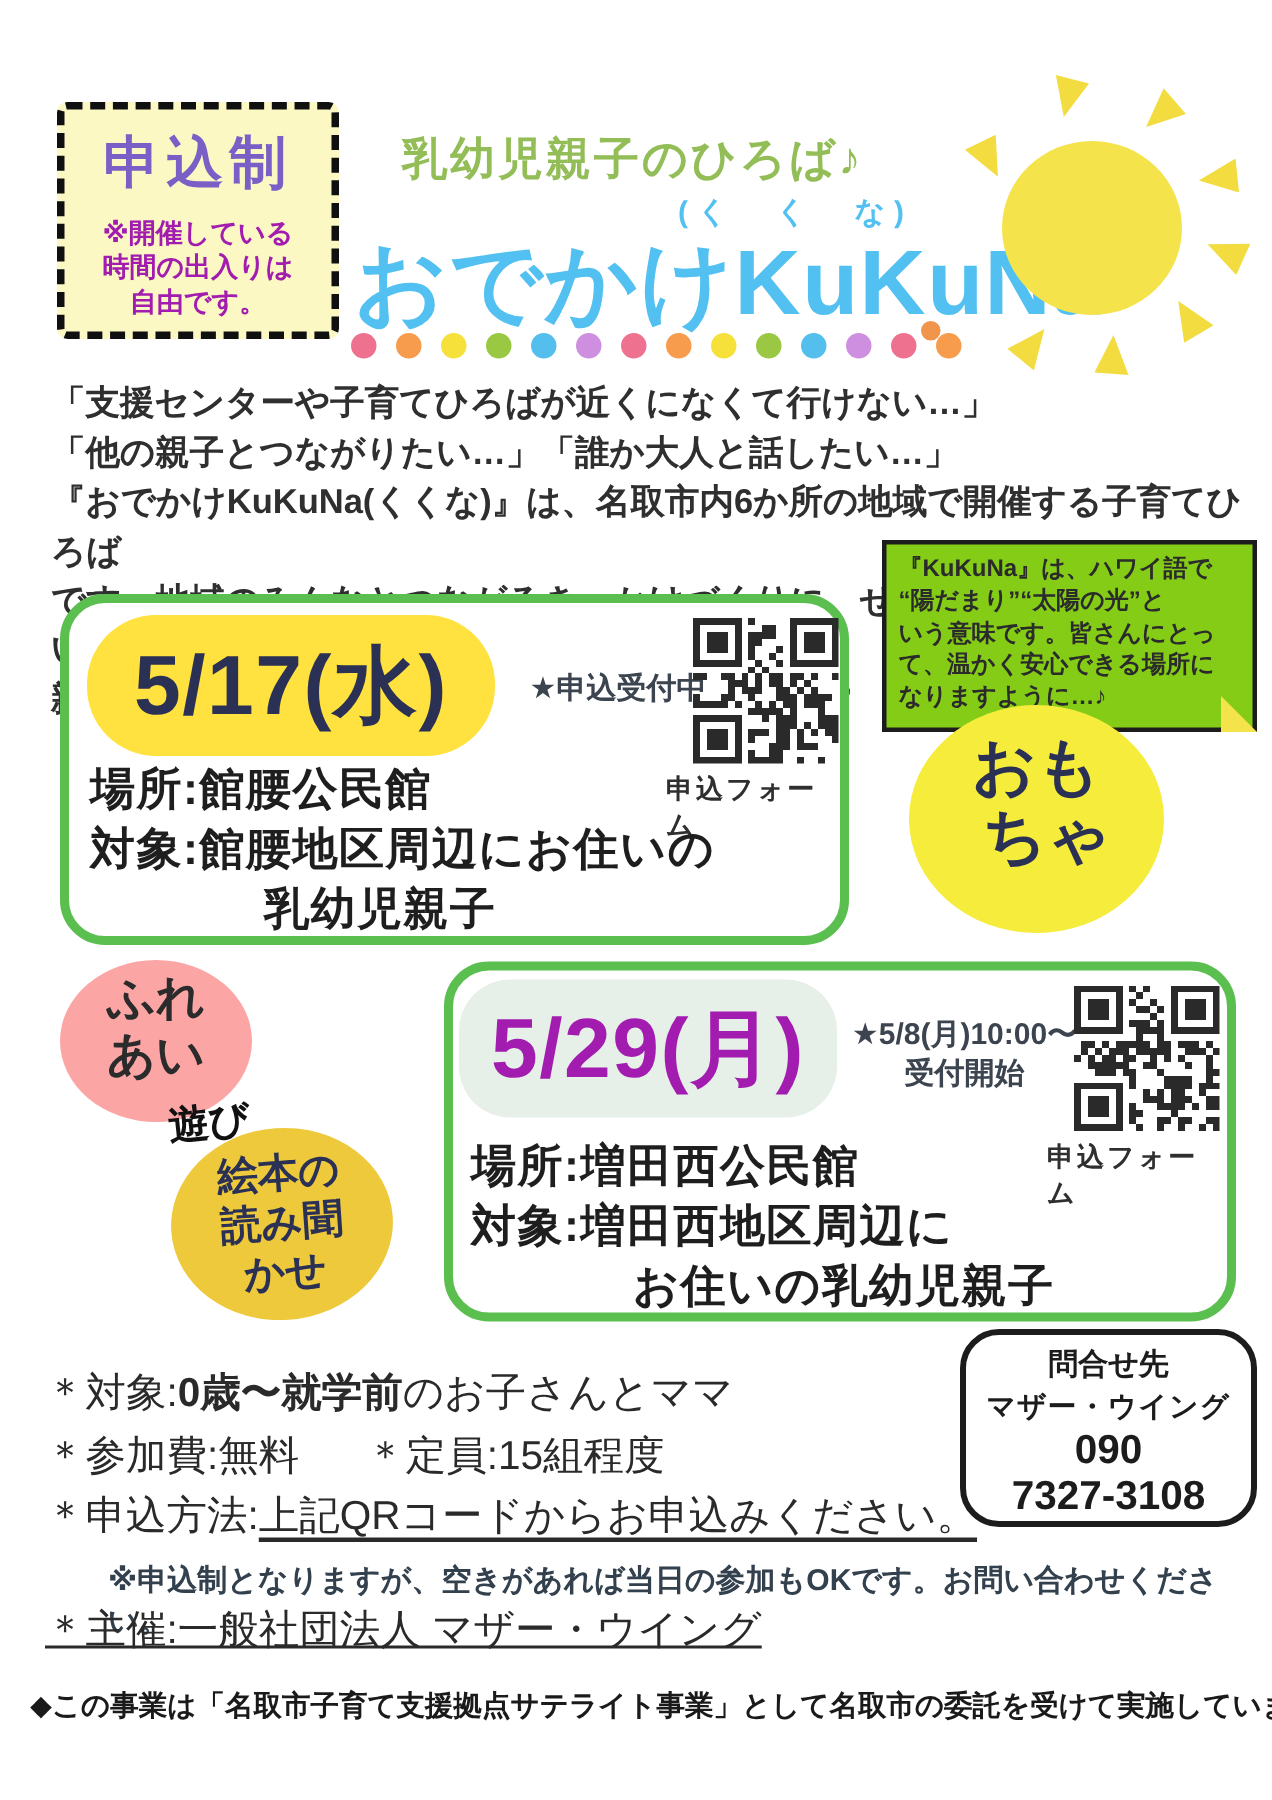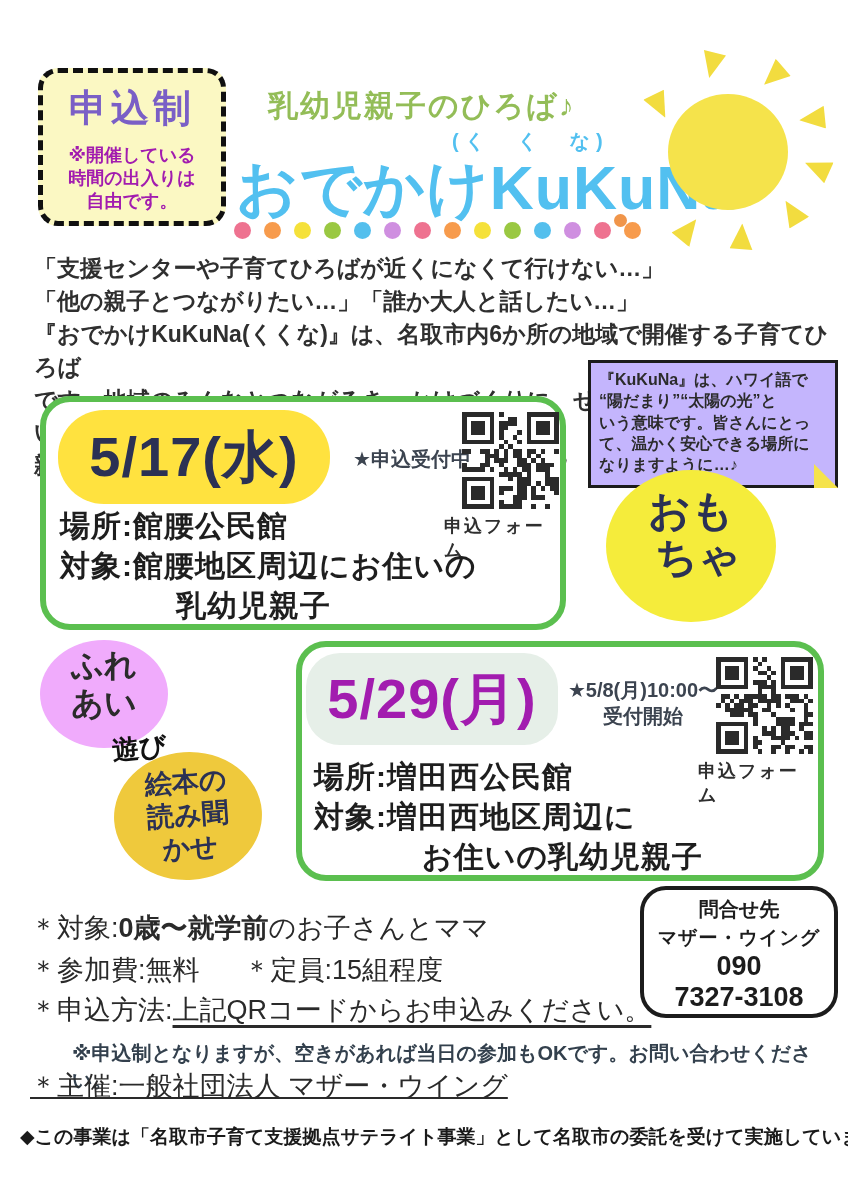--- a/index.html
+++ b/index.html
@@ -1,42 +1,42 @@
 <!DOCTYPE html>
 <html><head>
 <meta charset="utf-8">
 <style>
   html,body{margin:0;padding:0;}
   body{font-family:"Liberation Sans","DejaVu Sans",sans-serif;background:#e8e8e8;}
   .page{position:relative;width:848px;height:1200px;background:#ffffff;overflow:hidden;margin:0 auto;}
 
   
   .apply-badge{position:absolute;left:38px;top:68px;width:188px;height:158px;background:#fbf8c3;
-    border:5px dashed #101010;border-radius:20px;text-align:center;box-sizing:border-box;padding-top:10px;}
+    border:5px dashed #101010;border-radius:7px;text-align:center;box-sizing:border-box;padding-top:10px;}
   .apply-badge .big{font-size:38px;font-weight:bold;color:#7a5fc6;letter-spacing:4px;}
   .apply-badge .note{margin-top:10px;font-size:18px;font-weight:bold;color:#a21caf;line-height:1.28;}
 
   
   .subtitle{position:absolute;left:268px;top:86px;font-size:30px;font-weight:bold;color:#93bd57;letter-spacing:2px;}
   .furigana{position:absolute;left:452px;top:128px;font-size:20px;font-weight:bold;color:#52c0f0;letter-spacing:6px;}
   .main-title{position:absolute;left:236px;top:148px;font-size:61px;font-weight:bold;color:#52c0f0;letter-spacing:1px;}
   .dots{position:absolute;left:234px;top:222px;display:flex;gap:13px;}
   .dots .dot{width:17px;height:17px;border-radius:50%;display:inline-block;}
 
   
   .sun-circle{position:absolute;left:668px;top:94px;width:120px;height:116px;border-radius:50%;background:#f5e34b;}
   .sun-ray{position:absolute;width:28px;height:24px;background:#f2dc3f;
     clip-path:polygon(100% 8%,80% 100%,0 30%);}
   .sun-dot{position:absolute;left:614px;top:214px;width:13px;height:13px;border-radius:50%;background:#f0954a;}
 
   
   .intro{position:absolute;left:34px;top:252px;width:800px;font-size:23px;color:#2f2f2f;line-height:1.43;font-weight:bold;}
 
   
-  .kukuna-note{position:absolute;left:588px;top:360px;width:250px;background:#c4b5fd;border:3px solid #1c1c1c;
+  .kukuna-note{position:absolute;left:588px;top:360px;width:250px;background:#84cc16;border:3px solid #1c1c1c;
     box-sizing:border-box;padding:6px 8px 10px 8px;font-size:16px;font-weight:bold;color:#2b2b2b;line-height:1.33;}
   .kukuna-note .fold{position:absolute;right:-3px;bottom:-3px;width:0;height:0;
     border-left:24px solid #f5e34b;border-top:24px solid transparent;}
 
   
   .event-card{position:absolute;background:#fff;border:6px solid #5bbf4f;border-radius:30px;box-sizing:border-box;}
   .event1{left:40px;top:396px;width:526px;height:234px;}
   .event2{left:296px;top:641px;width:528px;height:240px;}
   .date-blob{position:absolute;border-radius:46px;text-align:center;}
   .event1 .date-blob{left:12px;top:8px;width:272px;height:94px;background:#ffe23f;}
@@ -59,21 +59,21 @@
   .event1 .target2{left:130px;top:184px;}
   .event2 .place{left:12px;top:110px;}
   .event2 .target1{left:12px;top:150px;}
   .event2 .target2{left:120px;top:190px;}
 
   
   .badge{position:absolute;border-radius:50%;text-align:center;}
   .badge-omocha{left:606px;top:470px;width:170px;height:152px;background:#f5ec3b;}
   .badge-omocha .l1{margin-top:18px;font-size:42px;font-weight:bold;color:#2b3154;line-height:1.1;}
   .badge-omocha .l2{font-size:42px;font-weight:bold;color:#2b3154;margin-left:14px;line-height:1.1;}
-  .badge-fureai{left:40px;top:640px;width:128px;height:108px;background:#f0abfc;}
+  .badge-fureai{left:40px;top:640px;width:128px;height:108px;background:#fca5a5;}
   .badge-fureai .l1{margin-top:6px;font-size:32px;font-weight:bold;color:#2b2b2b;line-height:1.2;}
   .badge-fureai .l2{font-size:32px;font-weight:bold;color:#2b2b2b;line-height:1.2;}
   .fureai-asobi{position:absolute;left:112px;top:730px;font-size:27px;font-weight:bold;color:#111;transform:rotate(-6deg);}
   .badge-ehon{left:114px;top:752px;width:148px;height:128px;background:#efc93c;transform:rotate(-4deg);}
   .badge-ehon div{font-size:27px;font-weight:bold;color:#2b3154;line-height:1.23;}
   .badge-ehon .l1{margin-top:14px;}
 
   
   .contact{position:absolute;left:640px;top:886px;width:198px;height:132px;border:4px solid #1c1c1c;border-radius:26px;
     box-sizing:border-box;text-align:center;background:#fff;}

